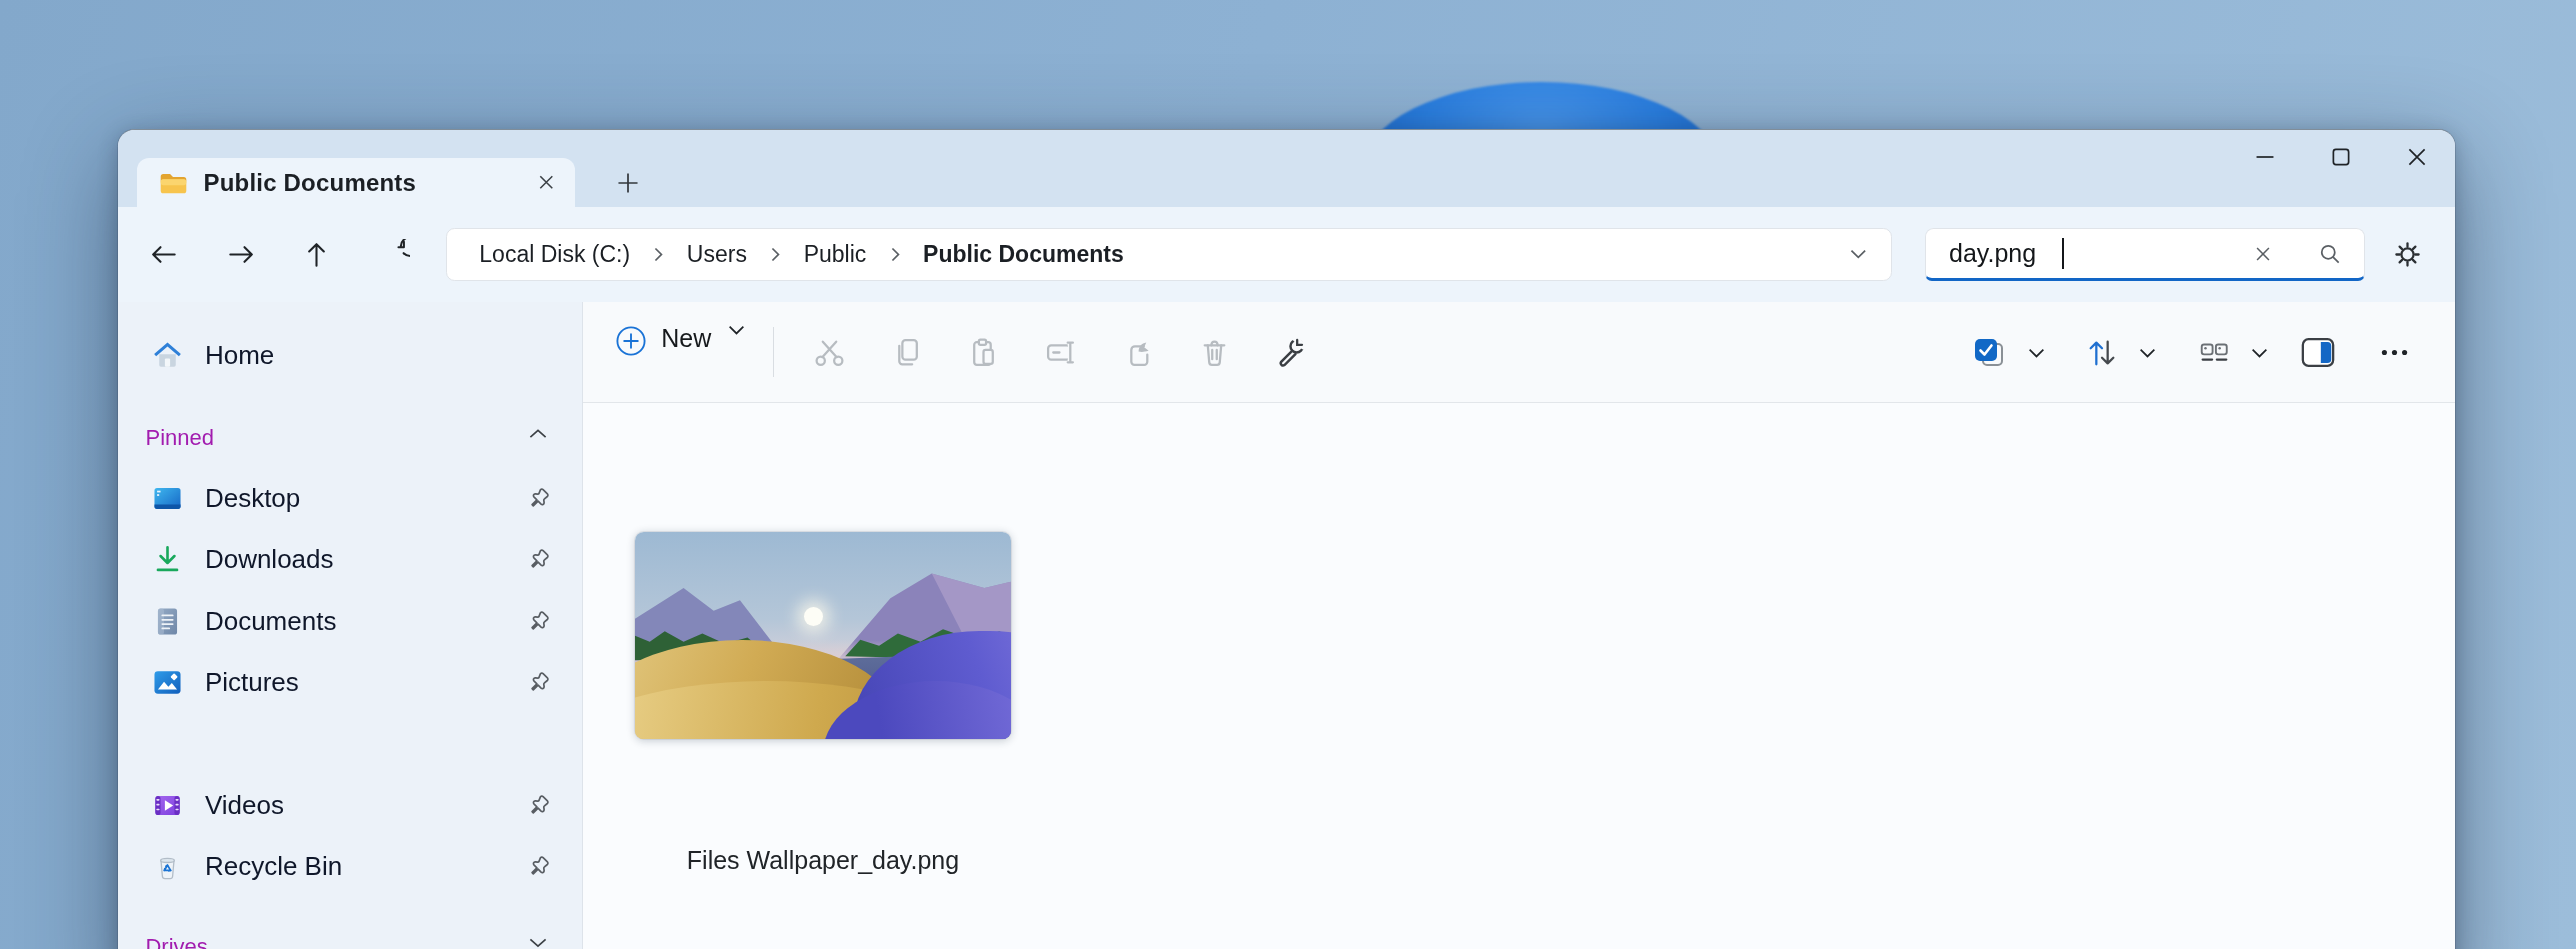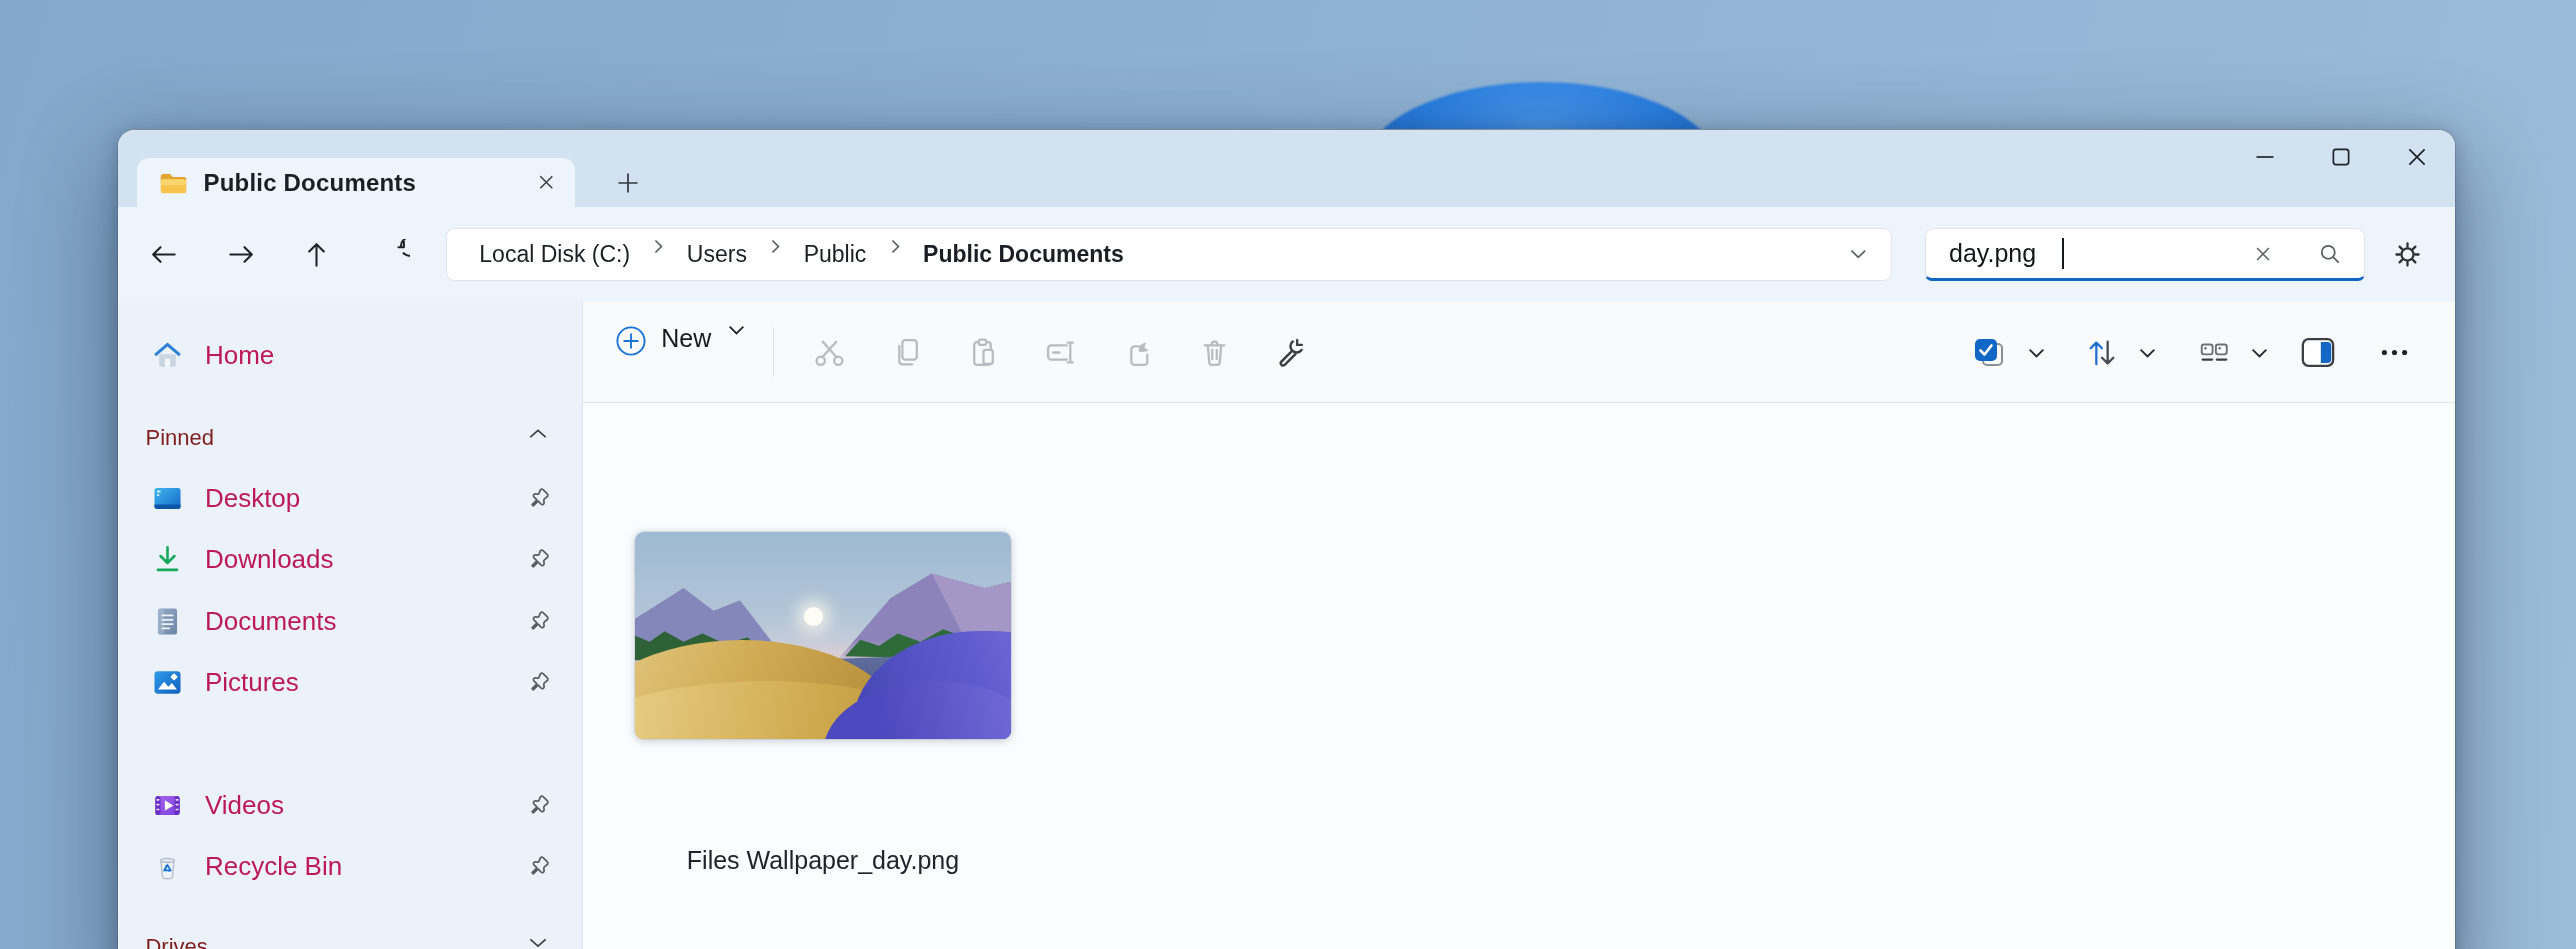--- a/index.html
+++ b/index.html
@@ -49,21 +49,21 @@
 
   
   .navrow { position:relative; height:94px; }
   .nav-btn { position:absolute; top:23px; width:48px; height:48px; border-radius:6.9px;
     display:flex; align-items:center; justify-content:center; }
   .addressbar {
     position:absolute; left:328px; top:20.6px; width:1446px; height:53px;
     background:#ffffff; border:0.9px solid #e0e4e9; border-radius:8.6px;
     display:flex; align-items:center; padding:0 55px 0 22px;
   }
-  .crumbs { display:flex; align-items:flex-start; gap:6.9px; font-size:23px; color:#1b1f24; }
+  .crumbs { display:flex; align-items:center; gap:6.9px; font-size:23px; color:#1b1f24; }
   .crumb { padding:3.4px 10.3px; border-radius:5.2px; white-space:nowrap; }
   .crumb.current { font-weight:bold; }
   .crumb-sep { display:flex; align-items:center; padding:0 5.2px; }
   .address-chevron { position:absolute; right:13.7px; top:7.7px; width:38px; height:38px;
     display:flex; align-items:center; justify-content:center; }
   .searchbox {
     position:absolute; left:1807px; top:20.6px; width:440px; height:53px;
     background:#ffffff; border:0.9px solid #e0e4e9; border-bottom:3.4px solid #1266c6;
     border-radius:8.6px 8.6px 6.9px 6.9px;
     display:flex; align-items:center; padding-left:23px;gap:24px;
@@ -78,24 +78,24 @@
     display:flex; align-items:center; justify-content:center; border-radius:6px; }
   .settings-btn { position:absolute; left:2263px; top:20.6px; width:53px; height:53px; border-radius:6.9px;
     display:flex; align-items:center; justify-content:center; }
 
   
   .body-area { position:absolute; top:172px; left:0; right:0; bottom:0; display:flex; }
   .sidebar { position:relative; width:465px; background:#ecf2f9; border-right:0.9px solid #dde3ea; }
   .side-row { position:absolute; left:6.9px; right:6.9px; height:52px; border-radius:6.9px;
     display:flex; align-items:center; }
   .side-icon { position:absolute; left:26px; width:33px; height:33px; }
-  .side-label { position:absolute; left:80px; font-size:26px; color:#be185d; white-space:nowrap; }
+  .side-label { position:absolute; left:80px; font-size:26px; color:#0f172a; white-space:nowrap; }
   .side-pin { position:absolute; left:402px; width:24px; height:24px; }
   .section-head { position:absolute; left:6.9px; right:6.9px; height:45px; }
-  .section-label { position:absolute; left:20.6px; top:8.6px; font-size:22px; color:#7f1d1d; }
+  .section-label { position:absolute; left:20.6px; top:8.6px; font-size:22px; color:#a21caf; }
   .section-chev { position:absolute; left:402px; top:10.3px; }
 
   .rightpane { flex:1; display:flex; flex-direction:column; background:#fafcfe; min-width:0; }
   .cmdbar { position:relative; height:101px; background:#f8fafc; border-bottom:0.9px solid #e2e6ea;
     display:flex; align-items:center; padding-left:22px; }
   .new-btn { display:flex; align-items:flex-start; height:57px; padding:0 15.5px 0 8.6px; border-radius:6.9px; }
   .new-label { font-size:25px; margin:0 15.5px 0 13.7px; color:#16191c; }
   .cmd-sep { width:0.9px; height:50px; background:#d9dde2; margin:0 17px 0 12px; }
   .cmd-btn { width:55px; height:57px; margin:0 11px; display:flex; align-items:center; justify-content:center;
     border-radius:6.9px; }

